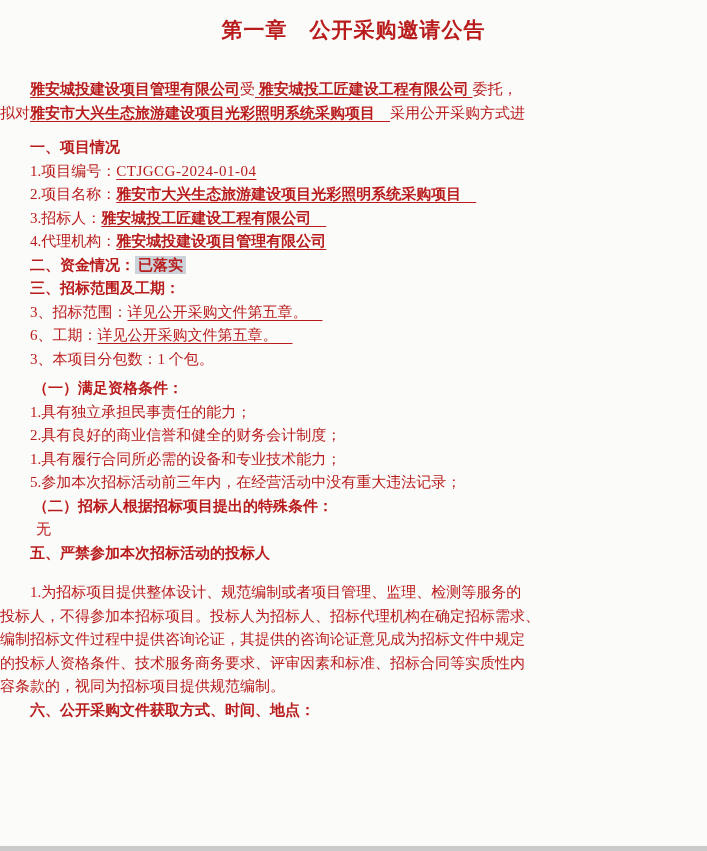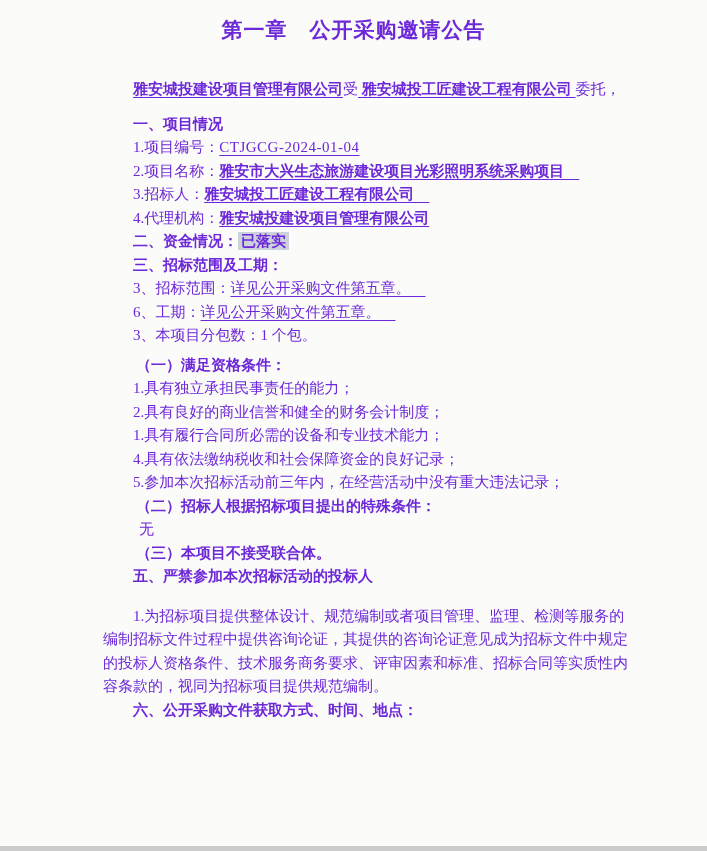--- a/index.html
+++ b/index.html
@@ -2,33 +2,32 @@
 <html><head>
 <meta charset="utf-8">
 <style>
   html,body { margin:0; padding:0; background:#ffffff; }
   .page {
     position:relative;
     width:707px; height:851px;
     background:#fbfbf9;
     overflow:hidden;
     font-family:"Liberation Serif","DejaVu Serif",serif;
-    color:#6d28d9;
+    color:#b91c1c;
   }
   .title {
     margin:0;
     padding-top:16px;
     text-align:center;
     font-size:21px;
     font-weight:bold;
     line-height:28px;
     letter-spacing:1px;
   }
   .content {
-    margin-left:103px;
     margin-top:34px;
     width:545px;
   }
   .line {
     font-size:15px;
     line-height:23.5px;
     white-space:nowrap;
   }
   .first, .item, .heading { padding-left:30px; }
   .sub   { padding-left:33px; }
@@ -44,40 +43,40 @@
     height:5px; background:#cbcbcb;
   }
 </style>
 </head>
 <body>
 
 <div class="page">
   <h1 class="title">第一章　公开采购邀请公告</h1>
   <div class="content">
       <div class="line first"><span class="b u">雅安城投建设项目管理有限公司</span><span class="">受</span><span class="b u"> 雅安城投工匠建设工程有限公司 </span><span class="">委托，</span></div>
+      <div class="line cont"><span class="">拟对</span><span class="b u">雅安市大兴生态旅游建设项目光彩照明系统采购项目　</span><span class="">采用公开采购方式进</span></div>
       <div class="line heading" style="margin-top: 11px;"><span class="">一、项目情况</span></div>
       <div class="line item"><span class="">1.项目编号：</span><span class="u latin">CTJGCG-2024-01-04</span></div>
       <div class="line item"><span class="">2.项目名称：</span><span class="b u">雅安市大兴生态旅游建设项目光彩照明系统采购项目　</span></div>
       <div class="line item"><span class="">3.招标人：</span><span class="b u">雅安城投工匠建设工程有限公司　</span></div>
       <div class="line item"><span class="">4.代理机构：</span><span class="b u">雅安城投建设项目管理有限公司</span></div>
       <div class="line heading"><span class="">二、资金情况：</span><span class="hl">已落实</span></div>
       <div class="line heading"><span class="">三、招标范围及工期：</span></div>
       <div class="line item"><span class="">3、招标范围：</span><span class="u">详见公开采购文件第五章。　</span></div>
       <div class="line item"><span class="">6、工期：</span><span class="u">详见公开采购文件第五章。　</span></div>
       <div class="line item"><span class="">3、本项目分包数：1 个包。</span></div>
       <div class="line sub" style="margin-top: 6px;"><span class="">（一）满足资格条件：</span></div>
       <div class="line item"><span class="">1.具有独立承担民事责任的能力；</span></div>
       <div class="line item"><span class="">2.具有良好的商业信誉和健全的财务会计制度；</span></div>
       <div class="line item"><span class="">1.具有履行合同所必需的设备和专业技术能力；</span></div>
-      <div class="line item"><span class="">4.具有依法缴纳税收和社会保障资金的良好记录；</span></div>
       <div class="line item"><span class="">5.参加本次招标活动前三年内，在经营活动中没有重大违法记录；</span></div>
       <div class="line sub"><span class="">（二）招标人根据招标项目提出的特殊条件：</span></div>
       <div class="line plain"><span class="">无</span></div>
-      <div class="line sub"><span class="">（三）本项目不接受联合体。</span></div>
       <div class="line heading"><span class="">五、严禁参加本次招标活动的投标人</span></div>
       <div class="line item" style="margin-top: 16px;"><span class="">1.为招标项目提供整体设计、规范编制或者项目管理、监理、检测等服务的</span></div>
+      <div class="line cont"><span class="">投标人，不得参加本招标项目。投标人为招标人、招标代理机构在确定招标需求、</span></div>
       <div class="line cont"><span class="">编制招标文件过程中提供咨询论证，其提供的咨询论证意见成为招标文件中规定</span></div>
       <div class="line cont"><span class="">的投标人资格条件、技术服务商务要求、评审因素和标准、招标合同等实质性内</span></div>
       <div class="line cont"><span class="">容条款的，视同为招标项目提供规范编制。</span></div>
       <div class="line heading"><span class="">六、公开采购文件获取方式、时间、地点：</span></div>
     </div>
   <div class="scan-band"></div>
 </div>
 
 </body></html>

